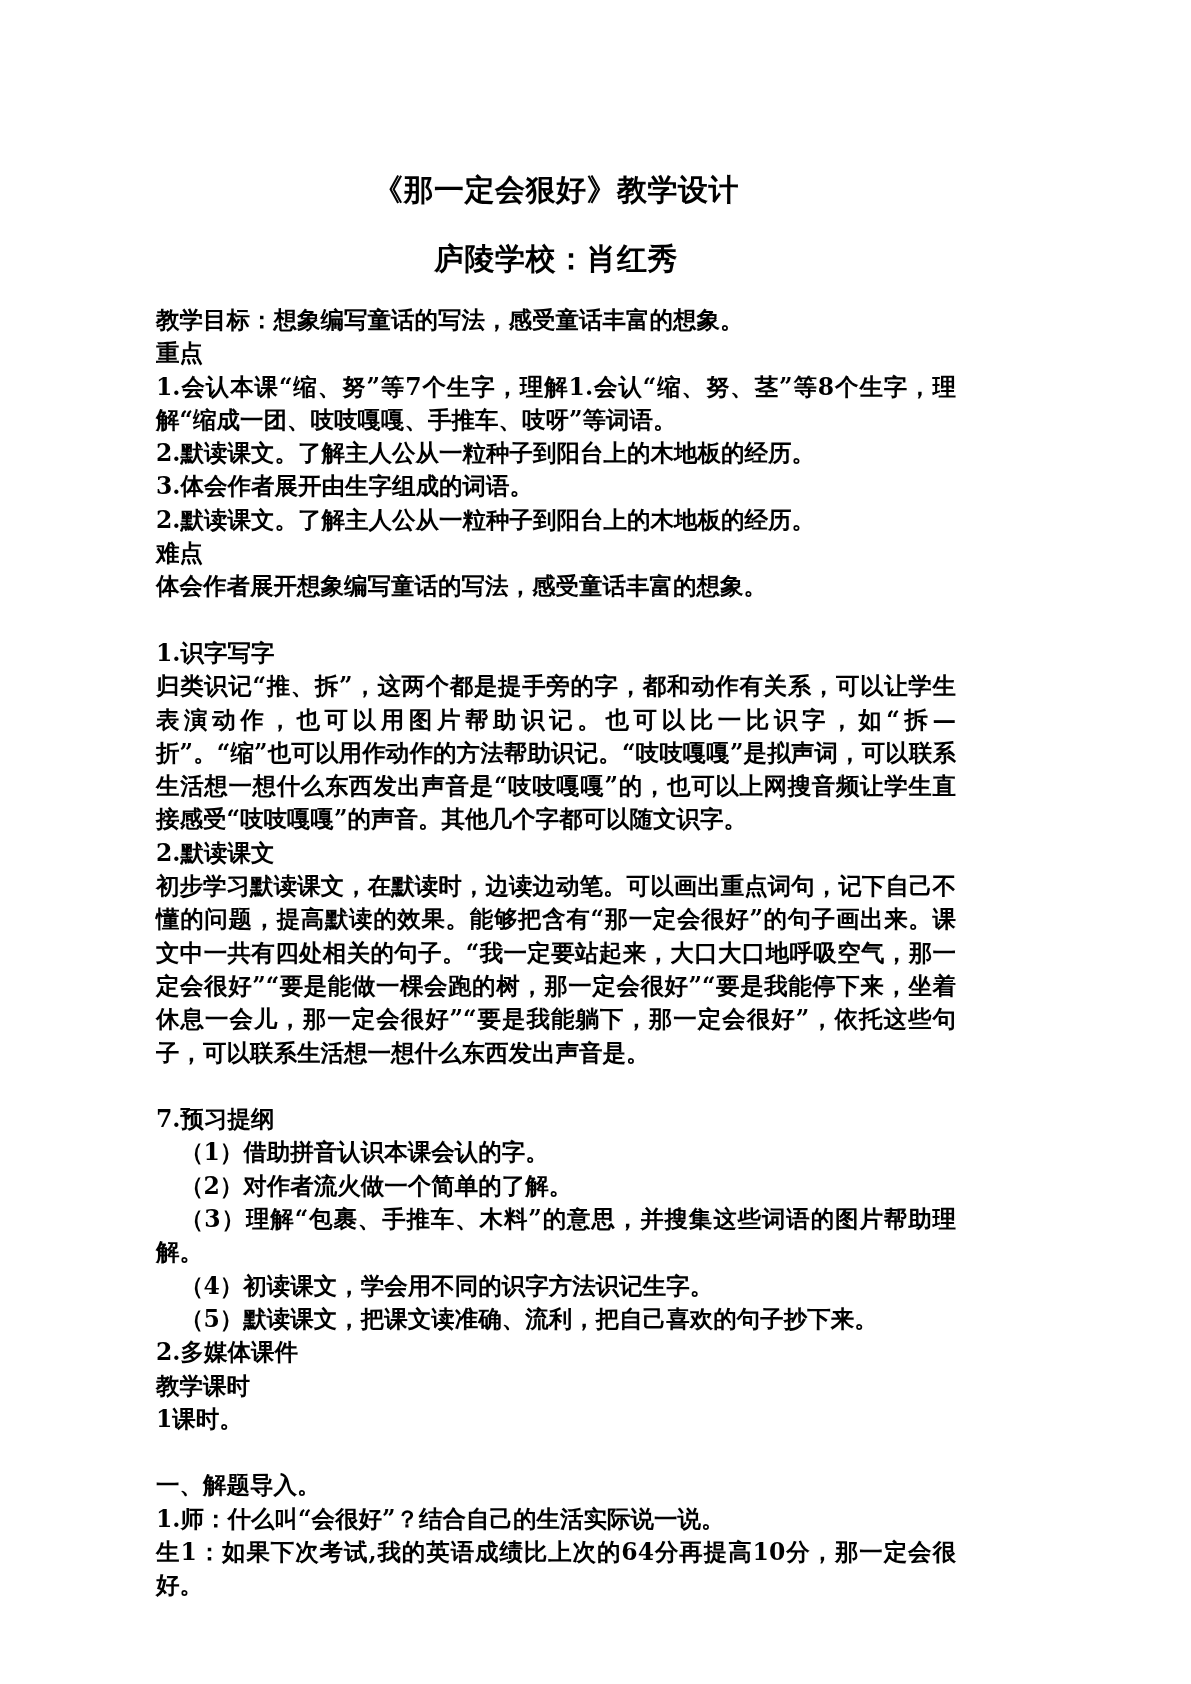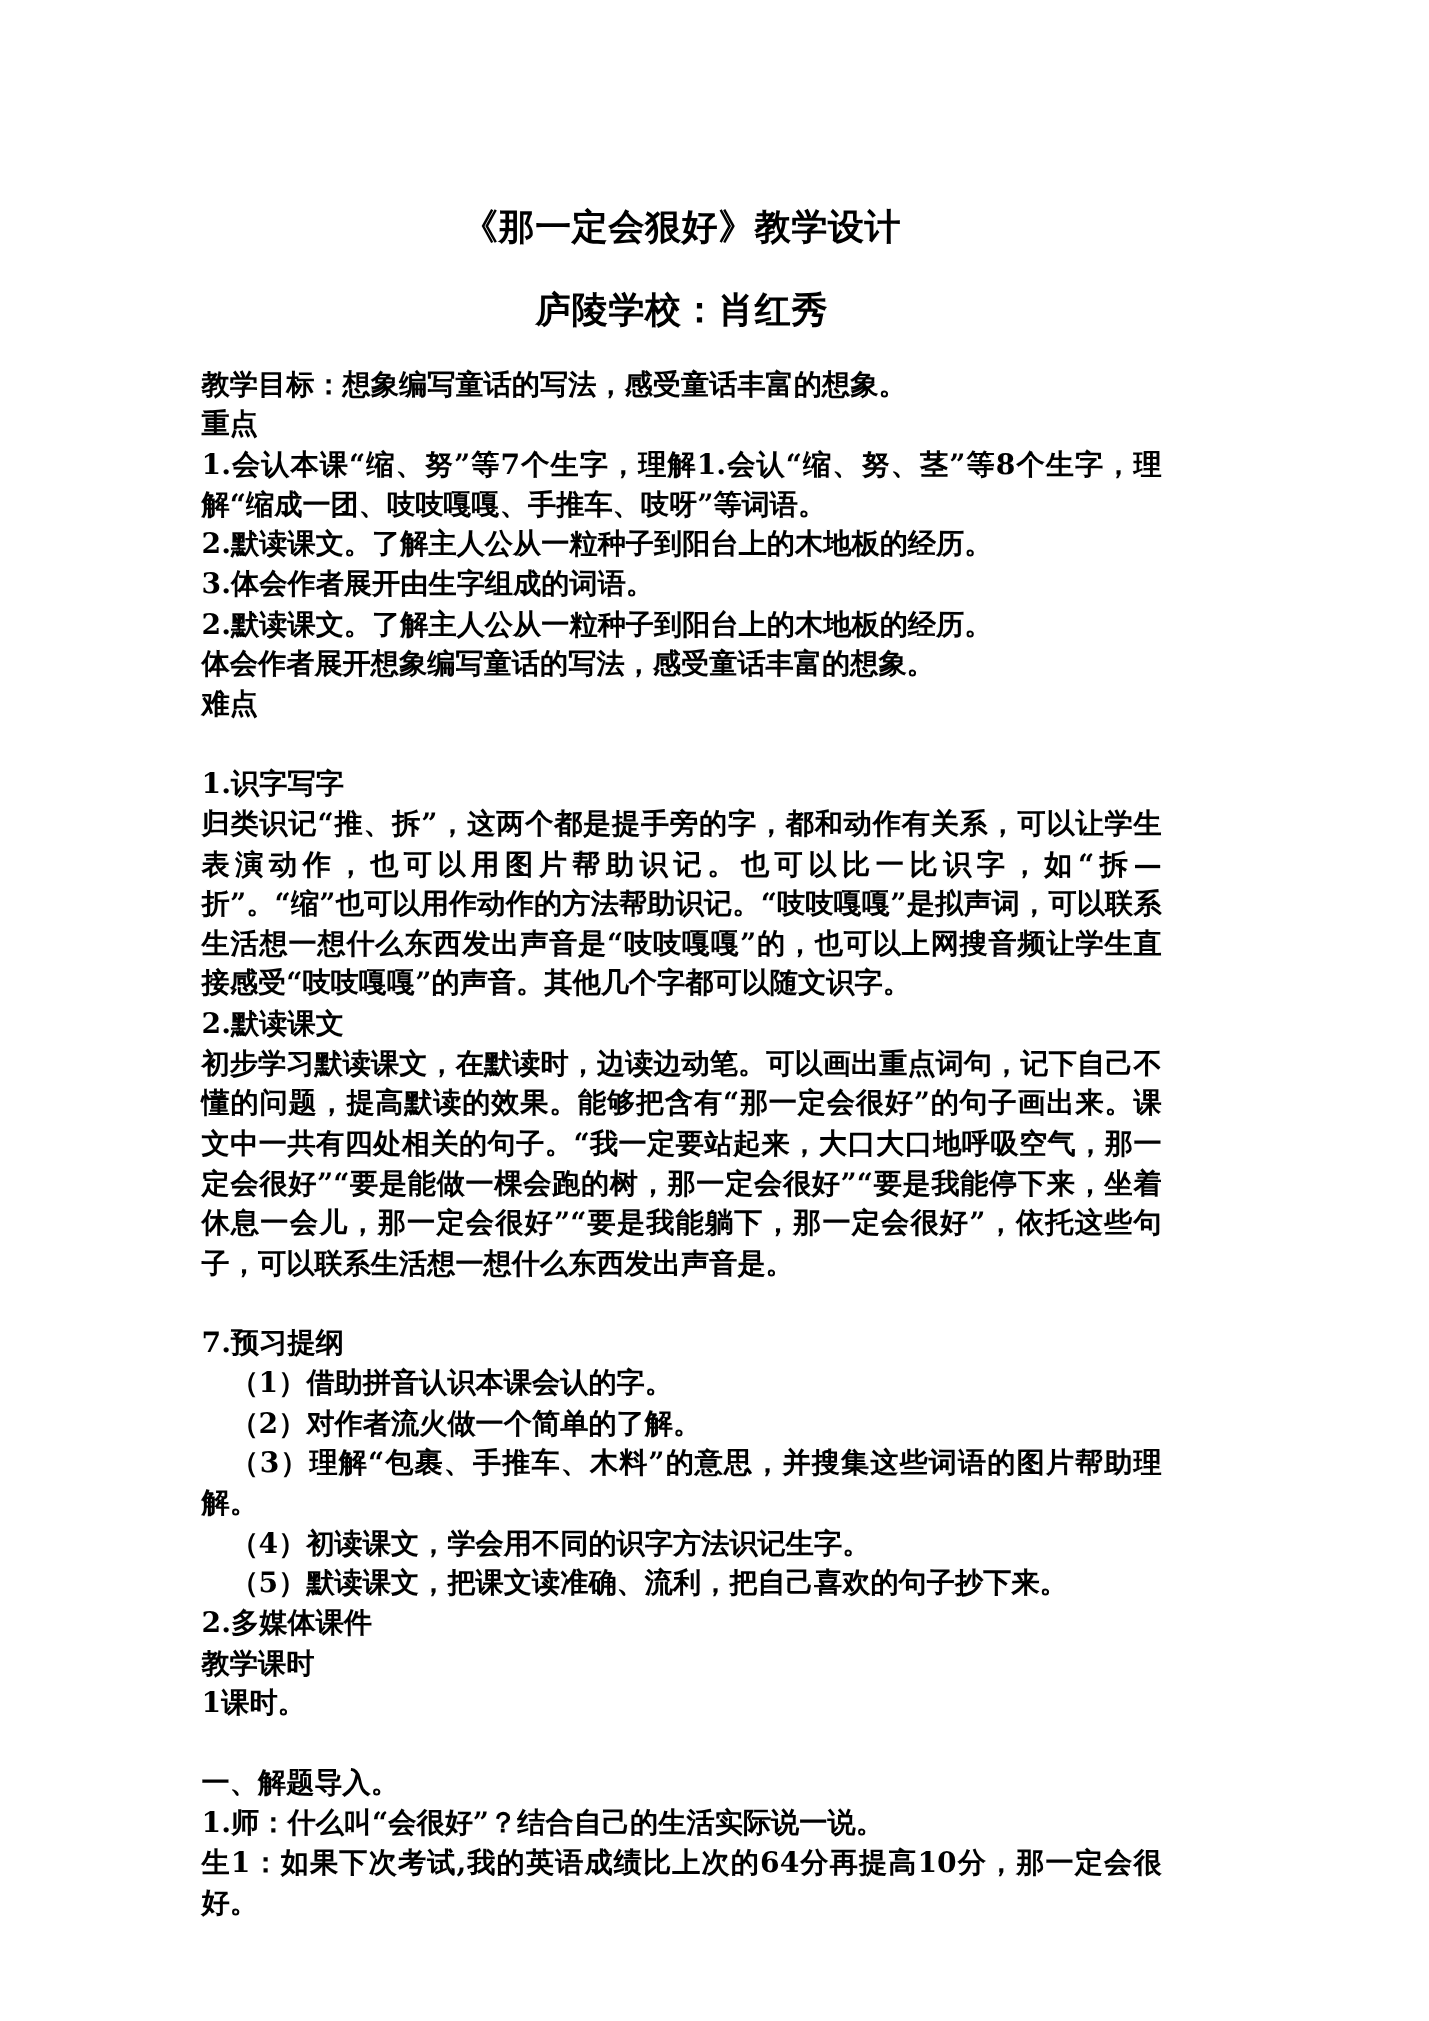--- a/index.html
+++ b/index.html
@@ -18,21 +18,21 @@
   .page {
     position: absolute;
     left: 0;
     top: 0;
     width: 1191px;
     height: 1684px;
     background: #ffffff;
   }
   .content {
     position: absolute;
-    left: 168px;
+    left: 156px;
     top: 0;
     width: 800px;
   }
   .title-block {
     margin-top: 168px;
     text-align: center;
   }
   .doc-title {
     font-size: 30px;
     font-weight: 700;
@@ -80,22 +80,22 @@
     </div>
 
     <div class="body-block">
 
       <p class="para">教学目标：想象编写童话的写法，感受童话丰富的想象。</p>
       <p class="para">重点</p>
       <p class="para">1.会认本课“缩、努”等7个生字，理解1.会认“缩、努、茎”等8个生字，理解“缩成一团、吱吱嘎嘎、手推车、吱呀”等词语。</p>
       <p class="para">2.默读课文。了解主人公从一粒种子到阳台上的木地板的经历。</p>
       <p class="para">3.体会作者展开由生字组成的词语。</p>
       <p class="para">2.默读课文。了解主人公从一粒种子到阳台上的木地板的经历。</p>
+      <p class="para">难点</p>
       <p class="para">体会作者展开想象编写童话的写法，感受童话丰富的想象。</p>
-      <p class="para">难点</p>
 
       <div class="spacer"></div>
 
       <p class="para">1.识字写字</p>
       <p class="para">归类识记“推、拆”，这两个都是提手旁的字，都和动作有关系，可以让学生表演动作，也可以用图片帮助识记。也可以比一比识字，如“拆—折”。“缩”也可以用作动作的方法帮助识记。“吱吱嘎嘎”是拟声词，可以联系生活想一想什么东西发出声音是“吱吱嘎嘎”的，也可以上网搜音频让学生直接感受“吱吱嘎嘎”的声音。其他几个字都可以随文识字。</p>
 
       <p class="para">2.默读课文</p>
       <p class="para">初步学习默读课文，在默读时，边读边动笔。可以画出重点词句，记下自己不懂的问题，提高默读的效果。能够把含有“那一定会很好”的句子画出来。课文中一共有四处相关的句子。“我一定要站起来，大口大口地呼吸空气，那一定会很好”“要是能做一棵会跑的树，那一定会很好”“要是我能停下来，坐着休息一会儿，那一定会很好”“要是我能躺下，那一定会很好”，依托这些句子，可以联系生活想一想什么东西发出声音是。</p>
 
       <div class="spacer"></div>

